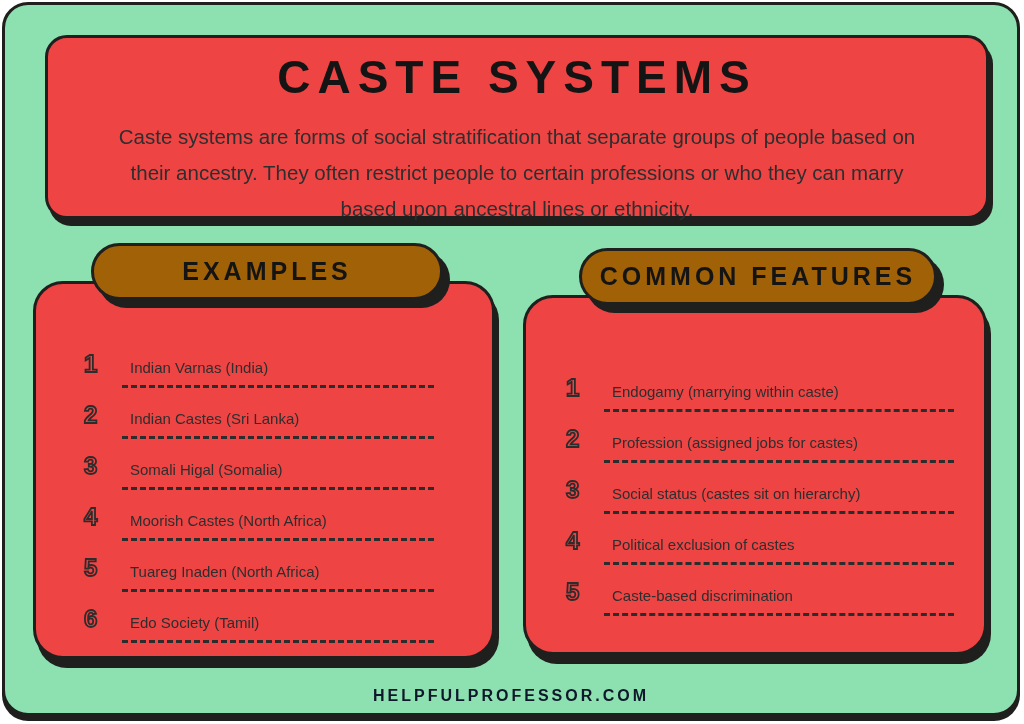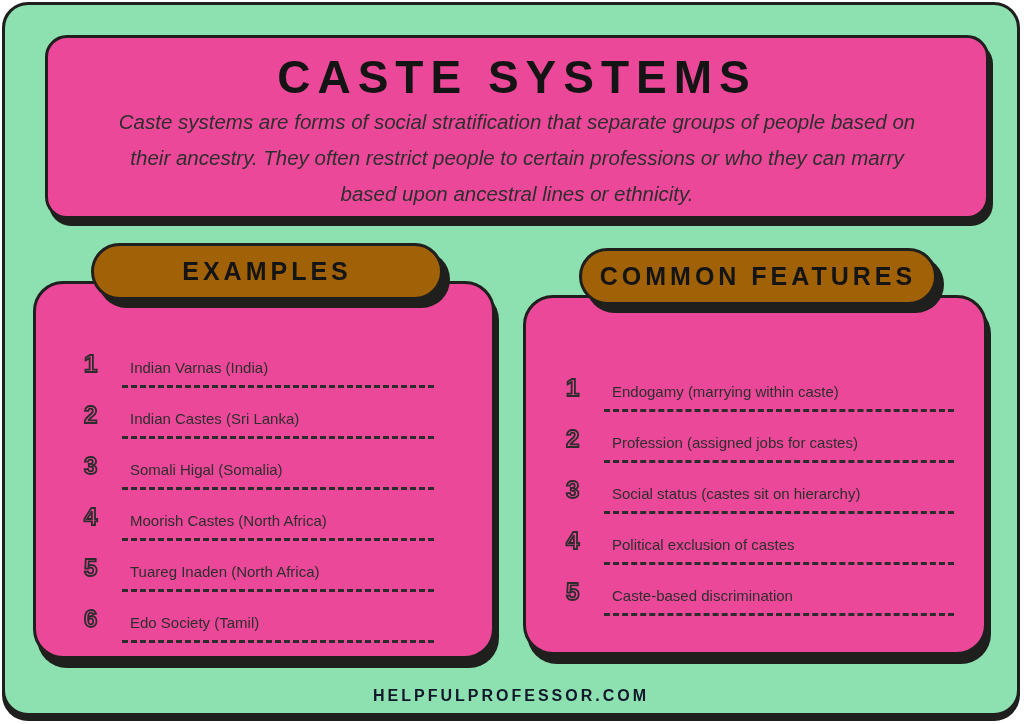--- a/index.html
+++ b/index.html
@@ -14,41 +14,41 @@
   .canvas {
     position: absolute;
     left: 2px; top: 2px;
     width: 1018px; height: 714px;
     background: #8de0af;
     border: 3px solid #1f1f1d;
     border-radius: 26px;
     box-shadow: 0 5px 0 #1f1f1d;
   }
   .card {
-    background: #ec4899;
+    background: #ef4444;
     border: 3px solid #1f1f1d;
     position: absolute;
   }
   
   .top-card {
     left: 40px; top: 30px;
     width: 944px; height: 184px;
     border-radius: 22px;
     box-shadow: 4px 7px 0 #1f1f1d;
     text-align: center;
     padding-top: 12px;
   }
   .page-title {
     margin: 0;
     font-size: 46px;
     font-weight: 800;
     letter-spacing: 7px;
     color: #141414;
   }
-  .desc { margin-top: 0; font-style: italic; }
+  .desc { margin-top: 15px; }
   .desc-line {
     font-size: 20.5px;
     line-height: 36px;
     color: #2e2e2e;
     white-space: nowrap;
   }
   
   .pill {
     position: absolute;
     background: #a16207;

